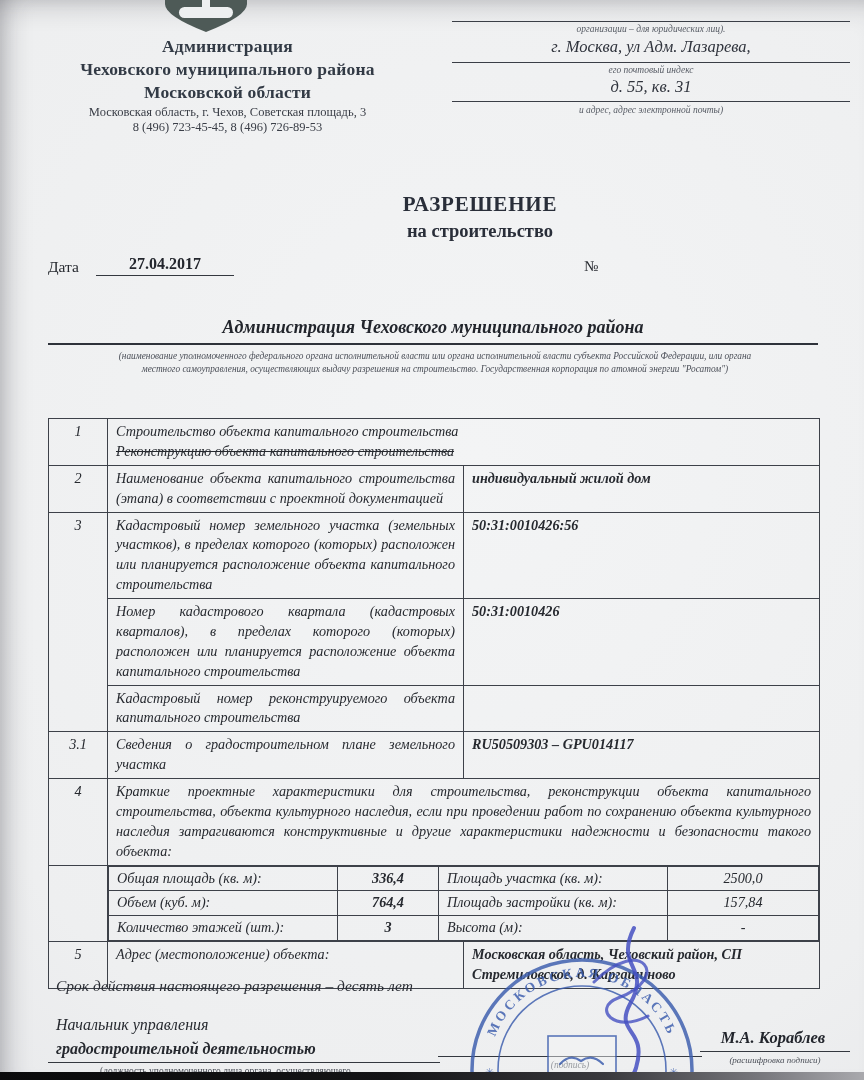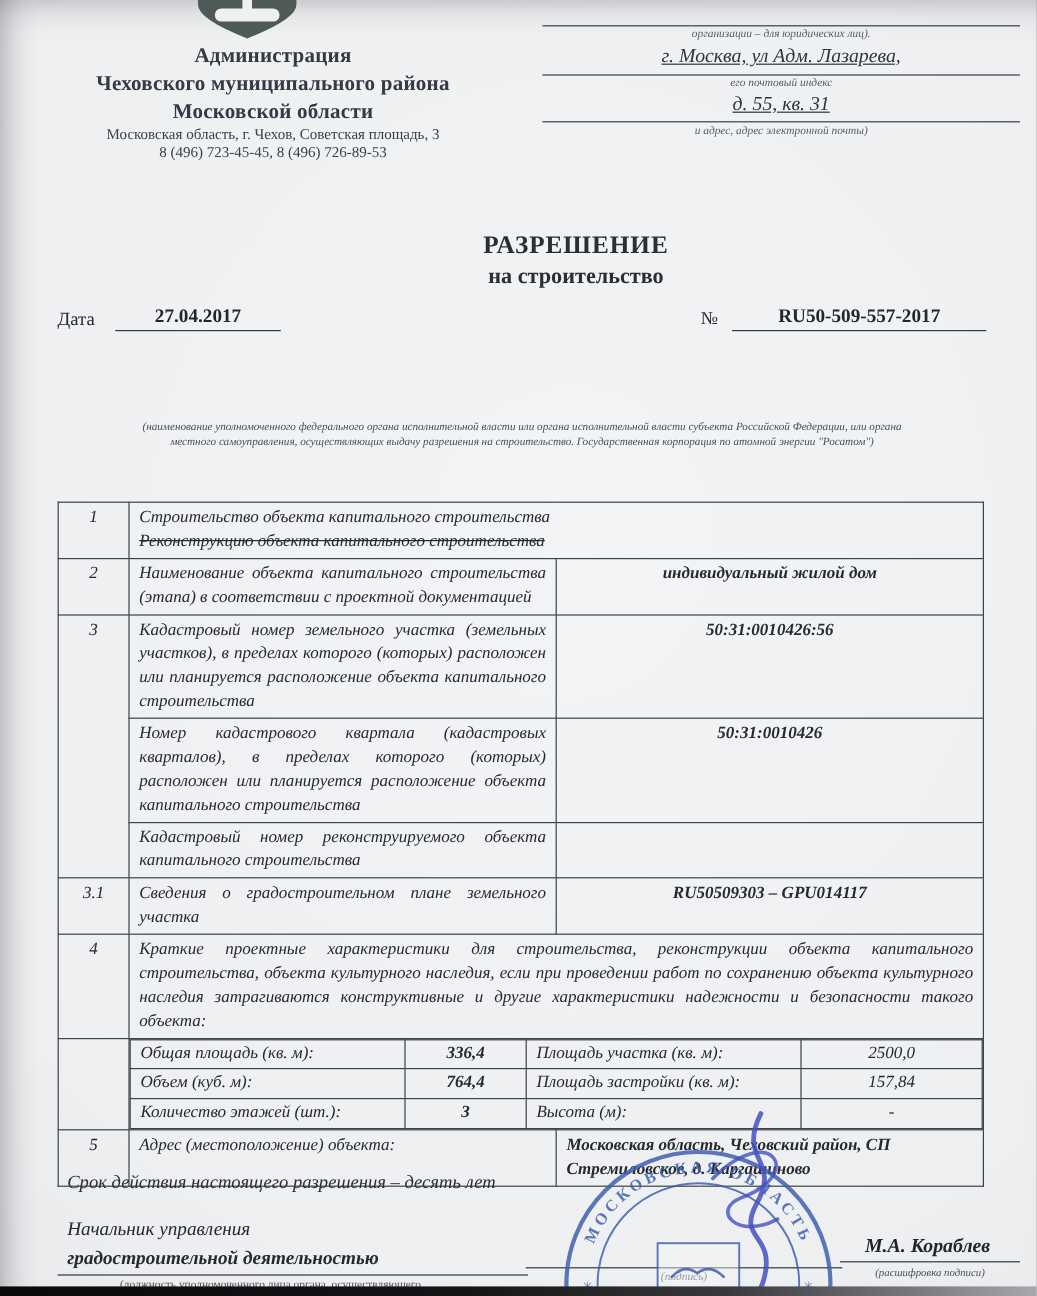--- a/index.html
+++ b/index.html
@@ -17,42 +17,42 @@
   .org-l1{top:36px;} .org-l2{top:59px;} .org-l3{top:82px;}
   .org-sub{font-size:12.5px;color:#3a3e47;}
   .org-addr{top:105px;} .org-phones{top:120px;}
   .crest{left:162px;top:-46px;width:88px;height:80px;}
   
   .appl{left:452px;top:0;width:398px;}
   .appl .rule{position:absolute;left:0;right:0;border-bottom:1.3px solid #3a3e46;}
   .rule1{top:21px;} .rule2{top:62px;} .rule3{top:101px;}
   .appl .cap{position:absolute;left:0;right:0;text-align:center;font-size:9.5px;font-style:italic;color:#565b64;}
   .cap1{top:24px;} .cap2{top:65px;} .cap3{top:105px;}
-  .appl .val{position:absolute;left:0;right:0;text-align:center;font-size:16.5px;font-style:italic;color:#2f333c;text-decoration:underline;}
+  .appl .val{position:absolute;left:0;right:0;text-align:center;font-size:16.5px;font-style:italic;color:#2f333c;}
   .val1{top:37px;} .val2{top:77px;}
   
   .title1{left:120px;top:192px;width:720px;text-align:center;font-weight:bold;font-size:21px;letter-spacing:.8px;color:#292e39;}
   .title2{left:120px;top:221px;width:720px;text-align:center;font-weight:bold;font-size:18.5px;color:#292e39;}
   
   .date-label{left:48px;top:258px;font-size:15.5px;}
   .fill-line{border-bottom:1.6px solid #34383f;text-align:center;font-weight:bold;font-size:16px;padding-bottom:2px;color:#23262d;}
   .date-line{left:96px;top:255px;width:138px;}
   .num-label{left:584px;top:258px;font-size:15px;}
   .num-line{left:610px;top:255px;width:212px;}
   
   .issuer{left:48px;top:317px;width:770px;text-align:center;font-weight:bold;font-style:italic;font-size:18px;color:#22252c;border-bottom:2px solid #2e323a;padding-bottom:5px;}
   .note{left:32px;width:806px;text-align:center;font-size:9.3px;font-style:italic;color:#4a4e57;}
   .note1{top:351px;} .note2{top:364px;}
   .intro{left:48px;top:390px;font-style:italic;font-size:15.2px;color:#2a2d34;}
   
   .tbl{position:absolute;left:48px;top:418px;width:772px;border-collapse:collapse;table-layout:fixed;}
   .tbl td{border:1.6px solid #3d4149;font-style:italic;font-size:14.2px;line-height:1.4;padding:3px 8px;vertical-align:top;color:#26292f;}
   .td-num{width:42px;text-align:center;padding:3px 2px;font-size:14.5px;}
   .td-label{width:404px;text-align:justify;}
-  .td-value{text-align:center;font-weight:bold;font-style:normal;font-size:15px;vertical-align:middle;color:#1e2026;font-family:Liberation Serif, serif;}
+  .td-value{text-align:left;font-weight:bold;font-style:normal;font-size:15px;vertical-align:middle;color:#1e2026;font-family:Liberation Serif, serif;}
   .v-italic{font-style:italic;}
   .struck{text-decoration:line-through;}
   .no-pad{padding:0 !important;}
   .sub{width:100%;border-collapse:collapse;table-layout:fixed;}
   .sub td{border:1.5px solid #3d4149;font-style:italic;font-size:14.2px;padding:2px 8px;vertical-align:middle;}
   .s-l1{width:212px;margin-left:25px;} .s-v1{width:84px;text-align:center;font-weight:bold;}
   .s-l2{width:212px;margin-left:12px;} .s-v2{text-align:center;font-weight:normal;}
   .addr-val{font-weight:bold;font-style:italic;text-align:left;font-size:15px;vertical-align:middle;color:#1e2026;}
   
   .validity{left:56px;top:977px;font-style:italic;font-size:15.5px;color:#2a2d34;}
@@ -99,22 +99,22 @@
     <div class="rule rule3"></div>
     <div class="cap cap3">и адрес, адрес электронной почты)</div>
   </div>
 
   <div class="abs title1">РАЗРЕШЕНИЕ</div>
   <div class="abs title2">на строительство</div>
 
   <div class="abs date-label">Дата</div>
   <div class="abs fill-line date-line">27.04.2017</div>
   <div class="abs num-label">№</div>
-  <div class="abs fill-line num-line">RU50-509-557-2017</div>
-
+
+  <div class="abs issuer">Администрация Чеховского муниципального района</div>
   <div class="abs note note1">(наименование уполномоченного федерального органа исполнительной власти или органа исполнительной власти субъекта Российской Федерации, или органа</div>
   <div class="abs note note2">местного самоуправления, осуществляющих выдачу разрешения на строительство. Государственная корпорация по атомной энергии "Росатом")</div>
 
   <table class="tbl">
     <tbody>
         <tr>
       <td class="td-num">1</td>
       <td colspan="2">
         <div>Строительство объекта капитального строительства</div>
         <div class="struck">Реконструкцию объекта капитального строительства</div>

